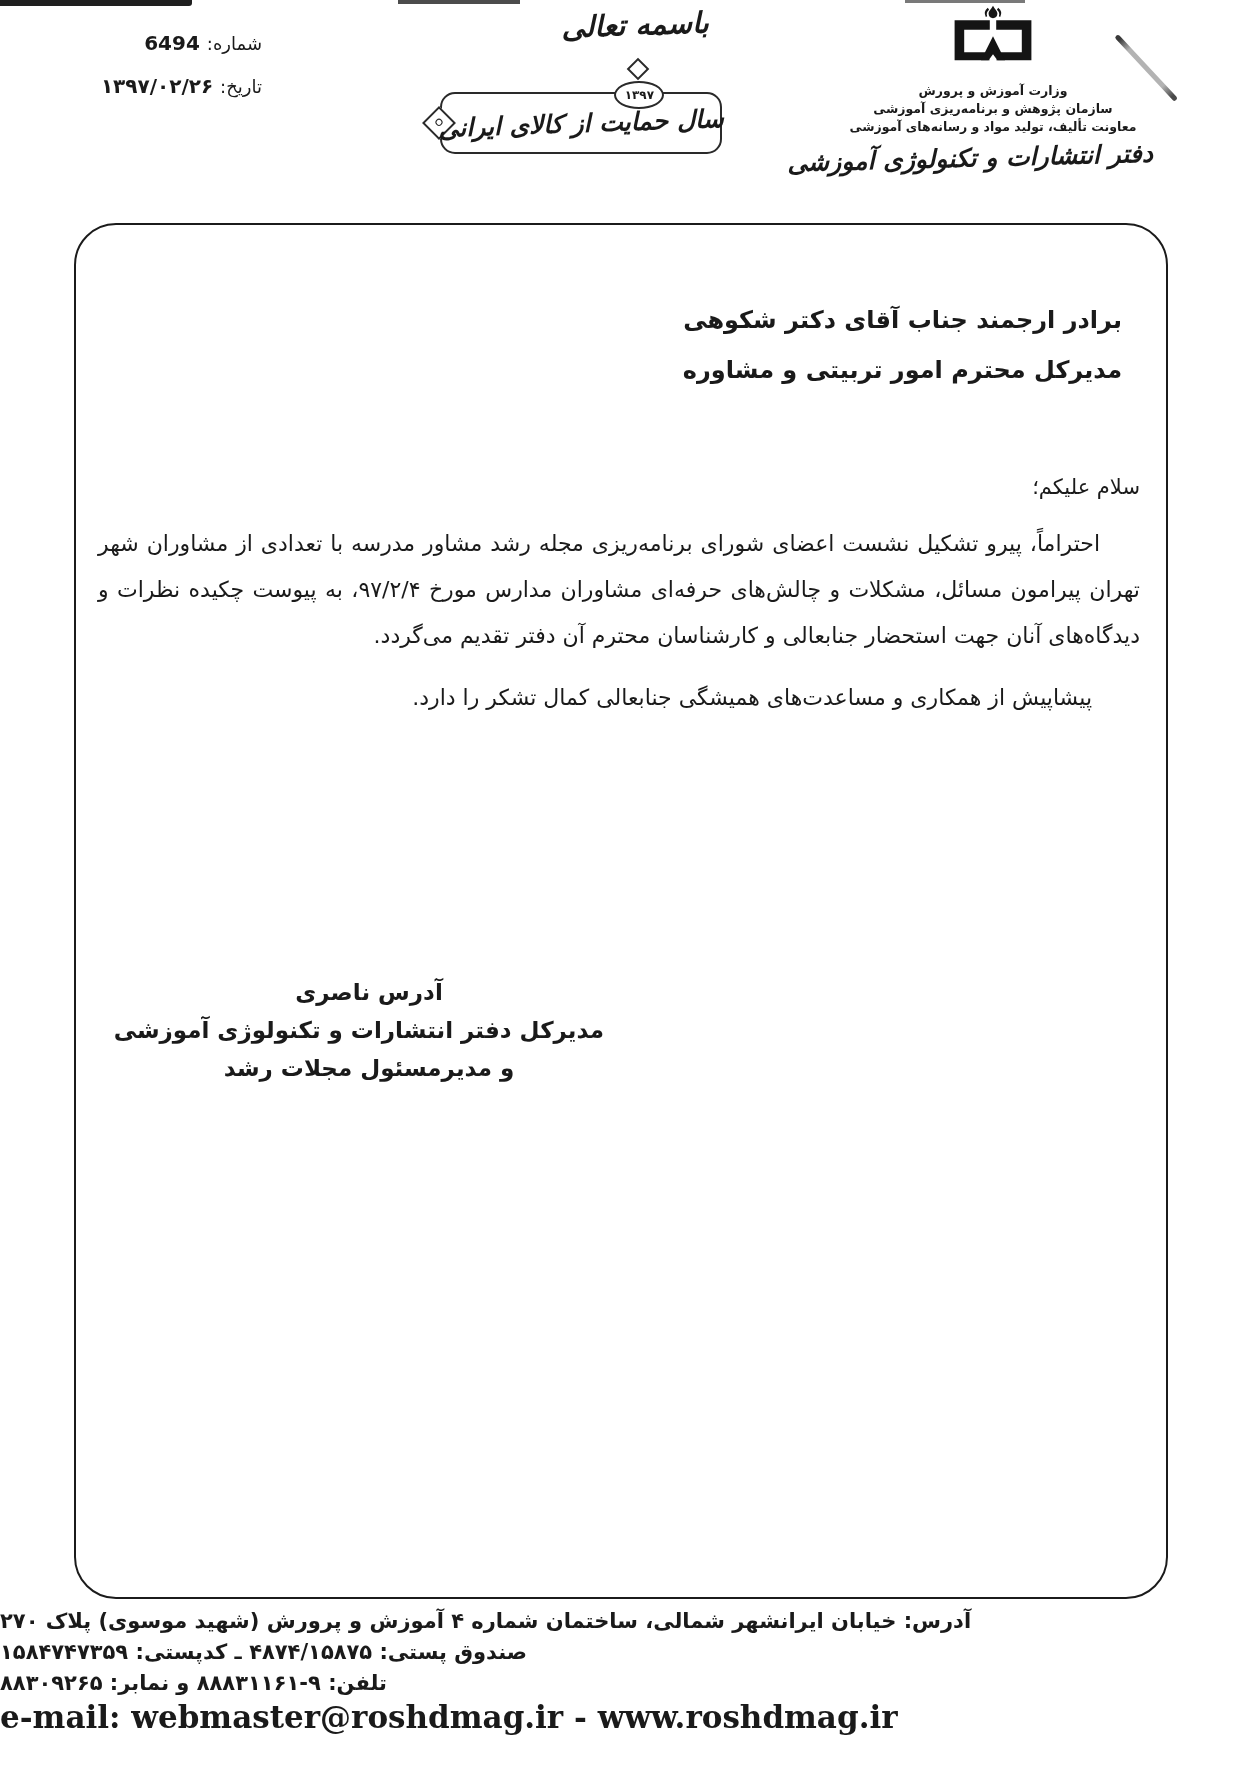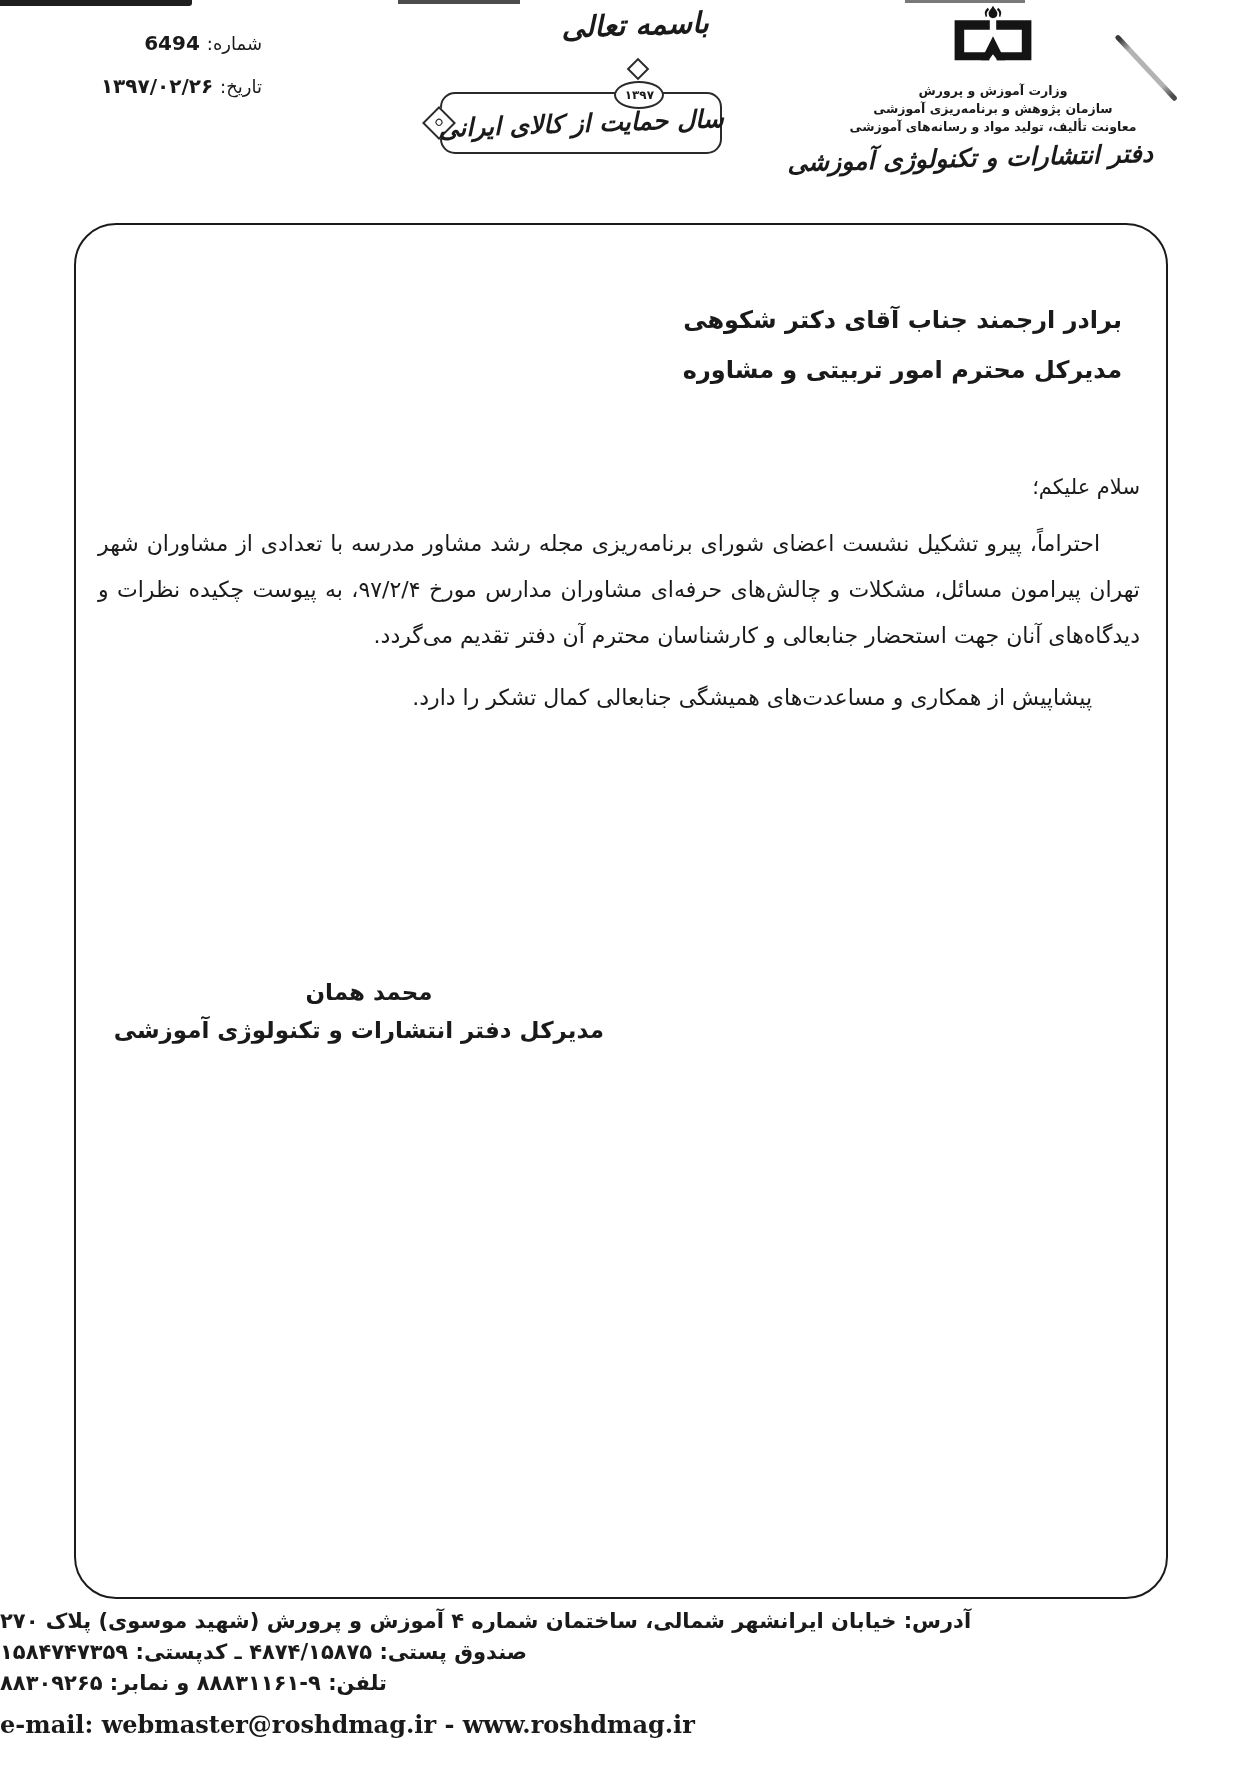--- a/index.html
+++ b/index.html
@@ -101,22 +101,22 @@
     position:absolute;top:748px;left:58px;width:470px;
     text-align:center;font-weight:bold;font-size:23px;line-height:38px;
     white-space:nowrap;
   }
   
   .footer{
     position:absolute;left:0;top:1606px;width:100%;text-align:left;
   }
   .footer .f-line{font-size:21px;font-weight:bold;line-height:31px;white-space:nowrap;}
   .footer .f-email{
-    direction:ltr;margin-top:10px;
-    font-family:"DejaVu Serif", serif;font-weight:bold;font-size:24px;
+    direction:ltr;margin-top:3px;
+    font-family:"DejaVu Serif", serif;font-weight:bold;font-size:31px;
   }
 </style>
 </head>
 <body>
 
 <div class="page">
 
   <div class="artifact artifact-tl"></div>
   <div class="artifact artifact-tc"></div>
   <div class="artifact artifact-tr"></div>
@@ -168,22 +168,23 @@
     </div>
 
     <div class="salutation">سلام علیکم؛</div>
 
     <div class="body-text">
       <p>احتراماً، پیرو تشکیل نشست اعضای شورای برنامه‌ریزی مجله رشد مشاور مدرسه با تعدادی از مشاوران شهر تهران پیرامون مسائل، مشکلات و چالش‌های حرفه‌ای مشاوران مدارس مورخ ۹۷/۲/۴، به پیوست چکیده نظرات و دیدگاه‌های آنان جهت استحضار جنابعالی و کارشناسان محترم آن دفتر تقدیم می‌گردد.</p>
       <p class="closing">پیشاپیش از همکاری و مساعدت‌های همیشگی جنابعالی کمال تشکر را دارد.</p>
     </div>
 
     <div class="signature">
-      <div>محمد همان</div>
+      <div>آدرس ناصری</div>
       <div>مدیرکل دفتر انتشارات و تکنولوژی آموزشی</div>
+      <div>و مدیرمسئول مجلات رشد</div>
     </div>
   </div>
 
   <div class="footer">
     <div class="f-line">آدرس: خیابان ایرانشهر شمالی، ساختمان شماره ۴ آموزش و پرورش (شهید موسوی) پلاک ۲۷۰</div>
     <div class="f-line">صندوق پستی: ۴۸۷۴/۱۵۸۷۵ ـ کدپستی: ۱۵۸۴۷۴۷۳۵۹</div>
     <div class="f-line">تلفن: ۹-۸۸۸۳۱۱۶۱ و نمابر: ۸۸۳۰۹۲۶۵</div>
     <div class="f-line f-email">e-mail: webmaster@roshdmag.ir - www.roshdmag.ir</div>
   </div>
 

